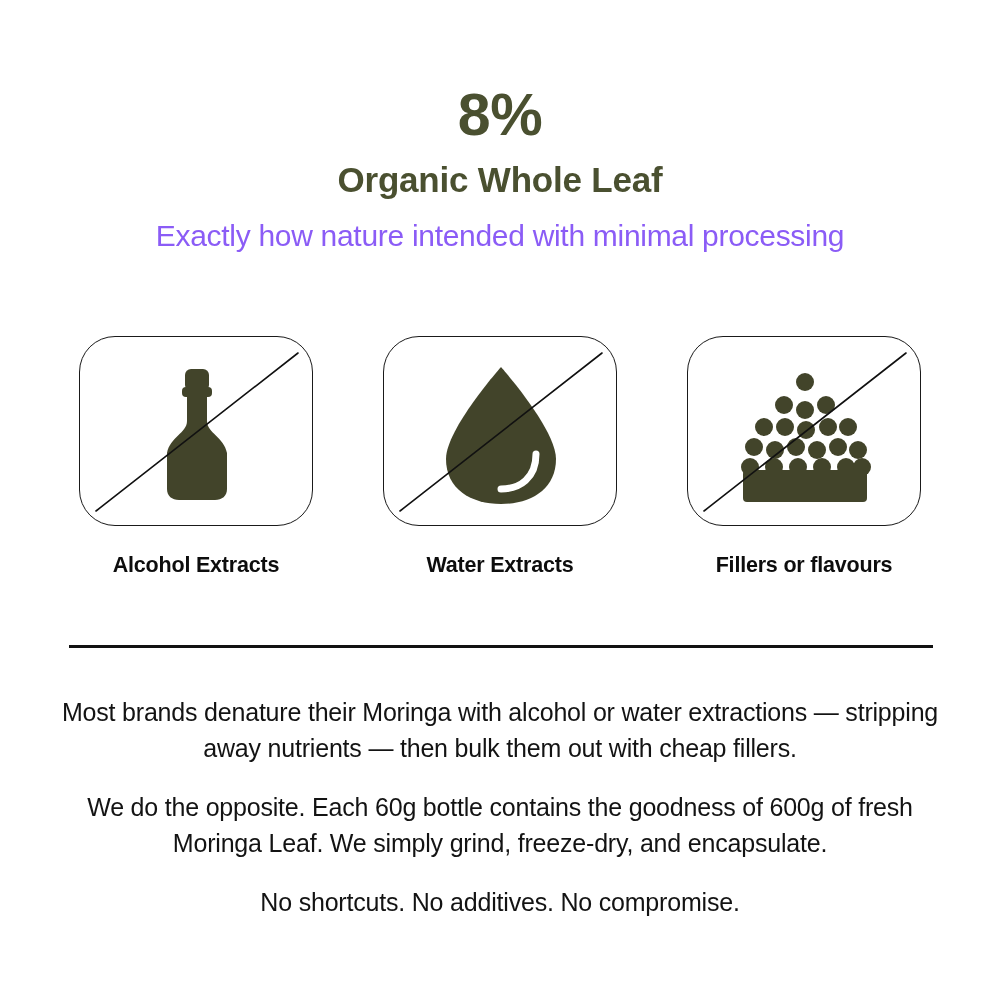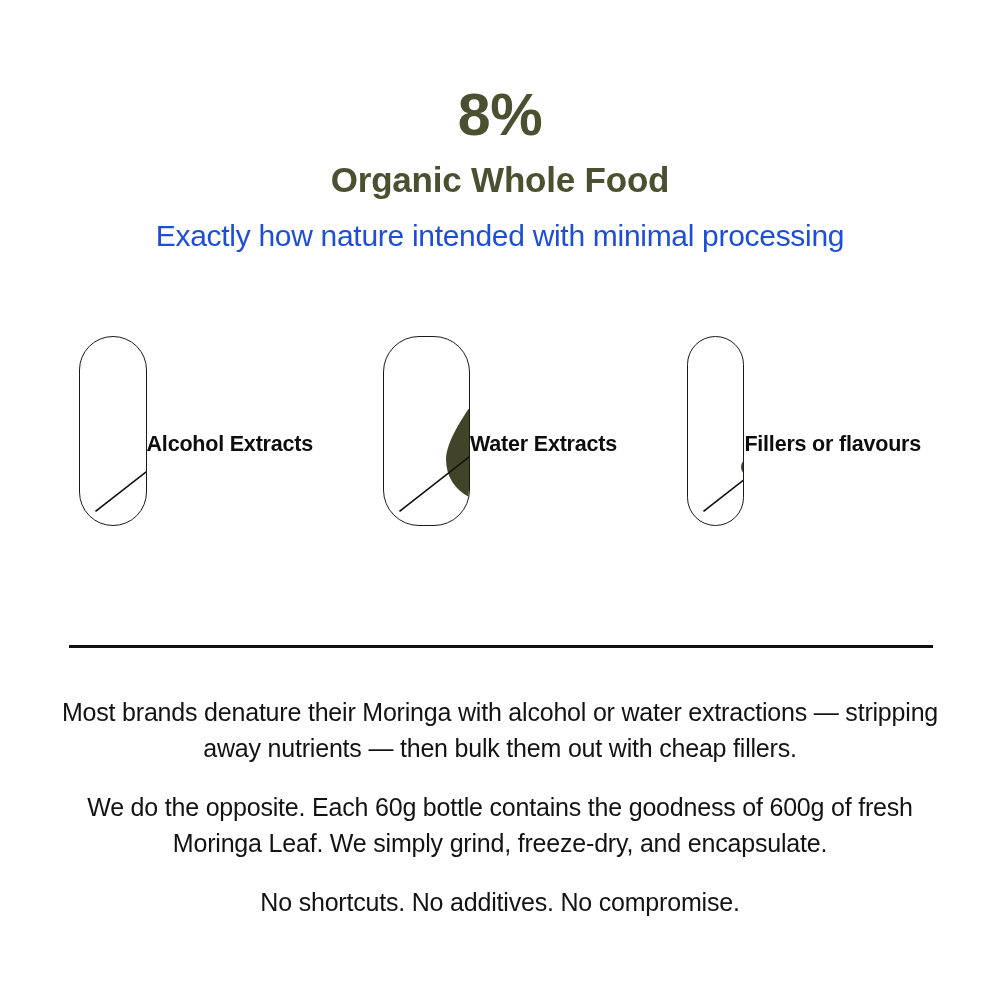--- a/index.html
+++ b/index.html
@@ -31,38 +31,38 @@
     font-size:35px;
     font-weight:700;
     letter-spacing:-0.2px;
     color:#4a5030;
     line-height:1.05;
   }
   .subtitle {
     margin-top:20px;
     font-size:30px;
     font-weight:400;
-    color:#1d4ed8;
+    color:#8b5cf6;
     letter-spacing:-0.3px;
     line-height:1.15;
   }
 
   
   .cards-row {
     position:absolute;
     top:336px; left:0;
     width:1000px;
     display:flex;
     justify-content:center;
     gap:70px;
   }
   .card-col {
     width:234px;
     display:flex;
-    flex-direction:row;
+    flex-direction:column;
     align-items:center;
   }
   .icon-card {
     position:relative;
     width:234px; height:190px;
     border:1.4px solid #1a1a1a;
     border-radius:36px;
     background:#ffffff;
     display:flex;
     align-items:center;
@@ -107,21 +107,21 @@
   }
   .para + .para { margin-top:24px; }
 </style>
 </head>
 <body>
 
 <div class="page">
 
   <div class="headline-block">
     <div class="headline-100">8%</div>
-    <div class="headline-sub">Organic Whole Food</div>
+    <div class="headline-sub">Organic Whole Leaf</div>
     <div class="subtitle">Exactly how nature intended with minimal processing</div>
   </div>
 
   <div class="cards-row">
 
     <div class="card-col">
       <div class="icon-card">
         <svg class="icon-art" width="234" height="190" viewBox="0 0 234 190">
           <g fill="#42442a">
 

